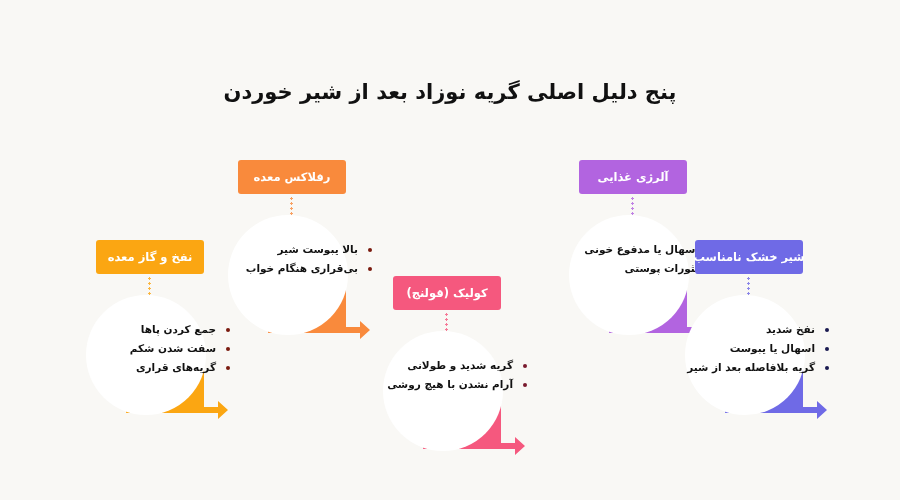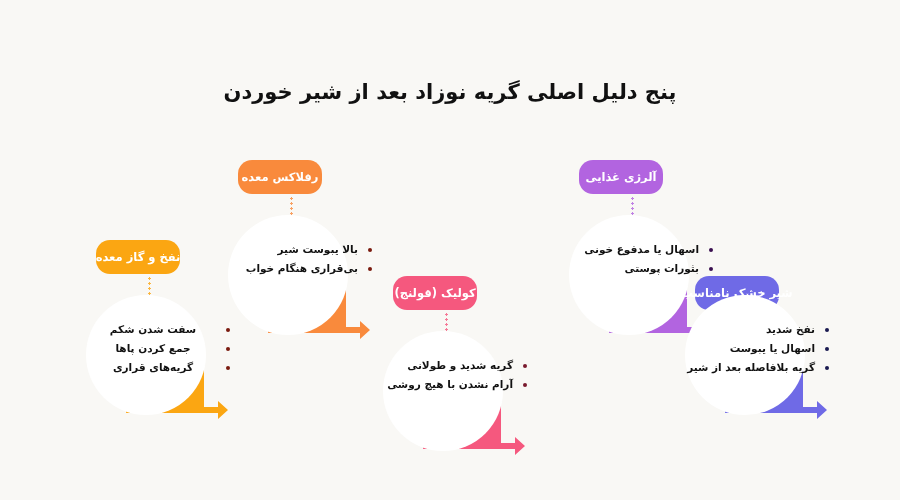--- a/index.html
+++ b/index.html
@@ -8,22 +8,22 @@
     background: #f9f8f5;
     font-family: "DejaVu Sans", sans-serif;
   }
   .title {
     position: absolute; left: 0; top: 52px; width: 900px; text-align: center;
     font-family: "DejaVu Sans", sans-serif; font-weight: bold; font-size: 21px;
     color: #111; direction: rtl; margin-top: 28px;
   }
   .step { position: absolute; width: 160px; height: 240px; }
   .label {
-    position: absolute; left: 0; top: 0; width: 84px; height: 34px;
-    border-radius: 14px; color: #fff; font-size: 11.5px; font-weight: bold;
+    position: absolute; left: 0; top: 0; width: 108px; height: 34px;
+    border-radius: 3px; color: #fff; font-size: 11.5px; font-weight: bold;
     display: flex; align-items: center; justify-content: center; direction: rtl;
     white-space: nowrap;
   }
   .dots {
     position: absolute; left: 52px; top: 36px; width: 3px; height: 22px;
     background-image: radial-gradient(circle, var(--c) 1.2px, transparent 1.4px);
     background-size: 3px 5px; background-repeat: repeat-y; opacity: 0.8;
   }
   svg.shape { position: absolute; left: -20px; top: 55px; overflow: visible; }
   .list {
@@ -35,30 +35,30 @@
   .list li::before {
     content: ""; position: absolute; right: 0; top: 8px; width: 4px; height: 4px;
     border-radius: 50%; background: var(--b);
   }
 </style>
 </head>
 <body>
 
 <div class="title">پنج دلیل اصلی گریه نوزاد بعد از شیر خوردن</div>
 
-<div class="step" style="left:96px; top:240px;text-align:center; --c:#fba612; --b:#7a1a0e;">
+<div class="step" style="left:96px; top:240px; --c:#fba612; --b:#7a1a0e;">
   <div class="label" style="background:#fba612;">نفخ و گاز معده</div>
   <div class="dots"></div>
   <svg class="shape" width="170" height="140" viewBox="0 0 170 140">
     <path d="M70 2 A60 60 0 0 1 128 60 L128 112 L142 112 L142 106 L152 115 L142 124 L142 118 L50 118 Z" fill="#fba612"></path>
     <circle cx="70" cy="60" r="60" fill="#ffffff"></circle>
   </svg>
   <ul class="list">
+    <li>جمع کردن پاها</li>
     <li>سفت شدن شکم</li>
-    <li>جمع کردن پاها</li>
     <li>گریه‌های قراری</li>
   </ul>
 </div>
 
 <div class="step" style="left:238px; top:160px; --c:#f98a3c; --b:#7a1a0e;">
   <div class="label" style="background:#f98a3c;">رفلاکس معده</div>
   <div class="dots"></div>
   <svg class="shape" width="170" height="140" viewBox="0 0 170 140">
     <path d="M70 2 A60 60 0 0 1 128 60 L128 112 L142 112 L142 106 L152 115 L142 124 L142 118 L50 118 Z" fill="#f98a3c"></path>
     <circle cx="70" cy="60" r="60" fill="#ffffff"></circle>
@@ -89,21 +89,21 @@
     <path d="M70 2 A60 60 0 0 1 128 60 L128 112 L142 112 L142 106 L152 115 L142 124 L142 118 L50 118 Z" fill="#b264e0"></path>
     <circle cx="70" cy="60" r="60" fill="#ffffff"></circle>
   </svg>
   <ul class="list">
     <li>اسهال یا مدفوع خونی</li>
     <li>بثورات پوستی</li>
   </ul>
 </div>
 
 <div class="step" style="left:695px; top:240px; --c:#6f6ae6; --b:#1a1a50;">
-  <div class="label" style="background:#6f6ae6;margin-top:36px;">شیر خشک نامناسب</div>
+  <div class="label" style="background:#6f6ae6;">شیر خشک نامناسب</div>
   <div class="dots"></div>
   <svg class="shape" width="170" height="140" viewBox="0 0 170 140">
     <path d="M70 2 A60 60 0 0 1 128 60 L128 112 L142 112 L142 106 L152 115 L142 124 L142 118 L50 118 Z" fill="#6f6ae6"></path>
     <circle cx="70" cy="60" r="60" fill="#ffffff"></circle>
   </svg>
   <ul class="list">
     <li>نفخ شدید</li>
     <li>اسهال یا یبوست</li>
     <li>گریه بلافاصله بعد از شیر</li>
   </ul>

